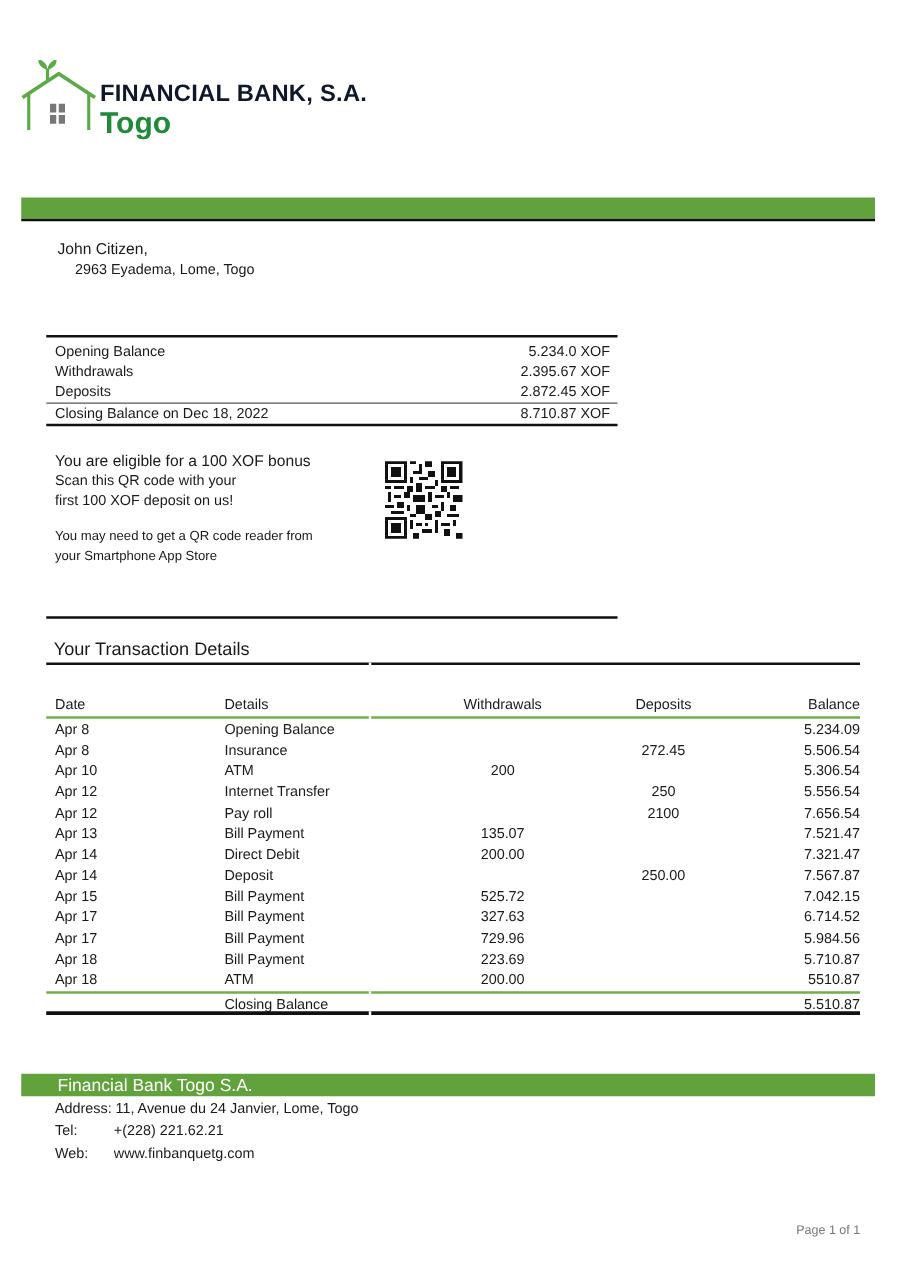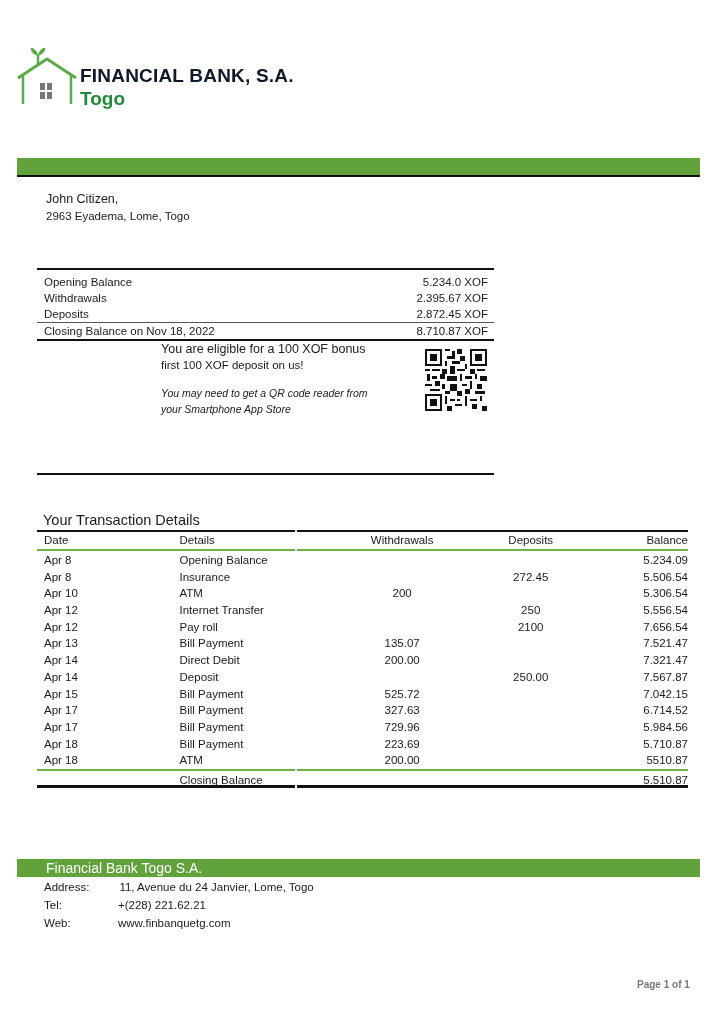--- a/index.html
+++ b/index.html
@@ -3,63 +3,63 @@
 <meta charset="utf-8">
 <style>
   html, body { margin: 0; padding: 0; background: #ffffff; }
   body { width: 724px; height: 1024px; position: relative; overflow: hidden;
          font-family: "Liberation Sans", "DejaVu Sans", sans-serif; color: #1a1a1a; }
   .abs { position: absolute; }
 
   
   .logo { left: 14px; top: 48px; width: 66px; height: 60px; }
   .bank-name { left: 80px; top: 66px; font-size: 19px; font-weight: bold; color: #0f172a; letter-spacing: 0.2px; line-height: 20px; }
-  .bank-sub { left: 80px; top: 89px; font-size: 19px; font-weight: bold; color: #1f8a3a; line-height: 20px; }
+  .bank-sub { left: 80px; top: 89px; font-size: 24px; font-weight: bold; color: #1f8a3a; line-height: 20px; }
 
   
   .green-bar { left: 17px; top: 158px; width: 683px; height: 17px; background: #62a23c; }
   .green-bar-line { left: 17px; top: 175px; width: 683px; height: 2px; background: #111; }
 
   
   .cust-name { left: 46px; top: 192px; font-size: 12.5px; }
-  .cust-addr { left: 46px; top: 210px; font-size: 11.5px; }
+  .cust-addr { left: 60px; top: 210px; font-size: 11.5px; }
 
   
   .summary { left: 37px; top: 268px; width: 457px; }
   .rule-thick { height: 2px; background: #111; }
   .rule-thin { height: 1px; background: #555; }
   .sum-row { display: flex; justify-content: space-between; font-size: 11.5px; height: 16px; line-height: 16px; padding: 0 6px 0 7px; }
-  .promo { display: flex; padding: 0 7px 0 7px; height: 132px; justify-content: flex-end; }
+  .promo { display: flex; padding: 20px 7px 0 7px; height: 132px; }
   .promo-text { width: 250px; }
   .promo-title { font-size: 12.5px; line-height: 16px; }
   .promo-body { font-size: 11.5px; line-height: 16px; }
-  .promo-note { font-size: 10.5px; line-height: 16px; font-style: italic; margin-top: 12px; }
+  .promo-note { font-size: 10.5px; line-height: 16px; margin-top: 12px; }
   .qr { margin-left: 14px; margin-top: 8px; width: 62px; height: 62px; }
 
   
   .tx-title { left: 43px; top: 512px; font-size: 14.5px; }
   .tx-table { left: 37px; top: 530px; width: 651px; }
   .tx-rule { position: relative; height: 2px; }
   .tx-rule.black { background: #111; }
   .tx-rule.green { background: #6fb04a; }
   .tx-rule .gap { position: absolute; left: 258px; top: 0; width: 2px; height: 100%; background: #fff; }
   .tx-row { display: flex; height: 16.7px; line-height: 16.7px; font-size: 11.5px; }
   .c-date { width: 137px; padding-left: 7px; }
   .c-det { width: 155px; }
   .c-wd { width: 140px; text-align: center; }
   .c-dep { width: 120px; text-align: center; }
   .c-bal { width: 99px; text-align: right; }
-  .tx-head { height: 17px; line-height: 17px; }
+  .tx-head { height: 17px; line-height: 17px; margin-top: 24px; }
 
   
   .foot-bar { left: 17px; top: 859px; width: 683px; height: 18px; background: #62a23c; }
   .foot-title { left: 46px; top: 859px; font-size: 14px; line-height: 18px; color: #ffffff; text-align: right; }
-  .foot-row { left: 44px; font-size: 11.5px; display: flex; gap: 27px; }
+  .foot-row { left: 44px; font-size: 11.5px; display: flex; }
   .foot-label { width: 47px; }
-  .page-num { left: 637px; top: 979px; font-size: 10px; color: #777; font-weight: bold; }
+  .page-num { left: 637px; top: 979px; font-size: 10px; color: #777; }
 </style>
 </head>
 <body>
 
 <svg class="abs logo" viewBox="0 0 66 60">
   <path d="M4 30 L33 11 L62 30" fill="none" stroke="#5aab46" stroke-width="3" stroke-linejoin="round"></path>
   <line x1="9" y1="27" x2="9" y2="56" stroke="#5aab46" stroke-width="2.5"></line>
   <line x1="57" y1="27" x2="57" y2="56" stroke="#5aab46" stroke-width="2.5"></line>
   <path d="M24 16 L24 7" stroke="#5aab46" stroke-width="2.5"></path>
   <path d="M24 8 C18 6 16 2 17 -1 C21 1 24 4 24 8 Z" fill="#5aab46"></path>
@@ -87,27 +87,28 @@
   <div class="sum-row">
     <span>Withdrawals</span>
     <span>2.395.67 XOF</span>
   </div>
   <div class="sum-row">
     <span>Deposits</span>
     <span>2.872.45 XOF</span>
   </div>
   <div class="rule-thin"></div>
   <div class="sum-row">
-    <span>Closing  Balance on Nov 18, 2022</span>
+    <span>Closing  Balance on Dec 18, 2022</span>
     <span>8.710.87 XOF</span>
   </div>
   <div class="rule-thick"></div>
   <div class="promo">
     <div class="promo-text">
       <div class="promo-title">You are eligible for a 100 XOF bonus</div>
+      <div class="promo-body">Scan this QR code with your</div>
       <div class="promo-body">first 100 XOF deposit on us!</div>
       <div class="promo-note">
         <div>You may need to get a QR code reader from</div>
         <div>your Smartphone App Store</div>
       </div>
     </div>
     <svg class="qr" viewBox="0 0 25 25" shape-rendering="crispEdges">
       <g fill="#111">
         <rect x="0" y="0" width="7" height="7"></rect>
           <rect x="1" y="1" width="5" height="5" fill="#fff"></rect>

